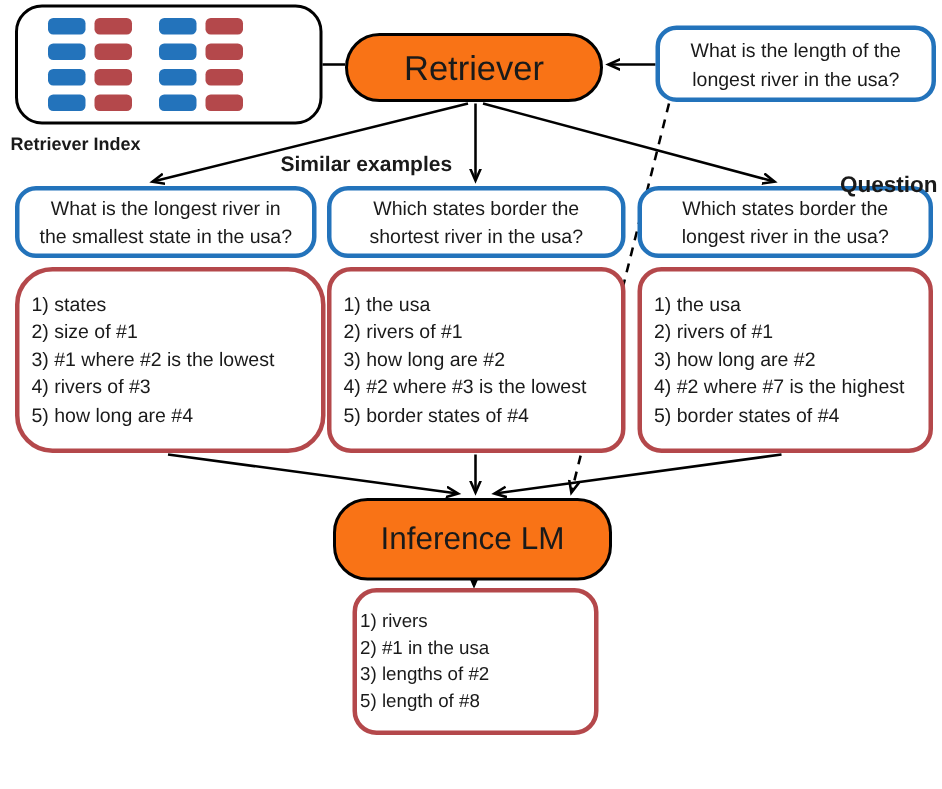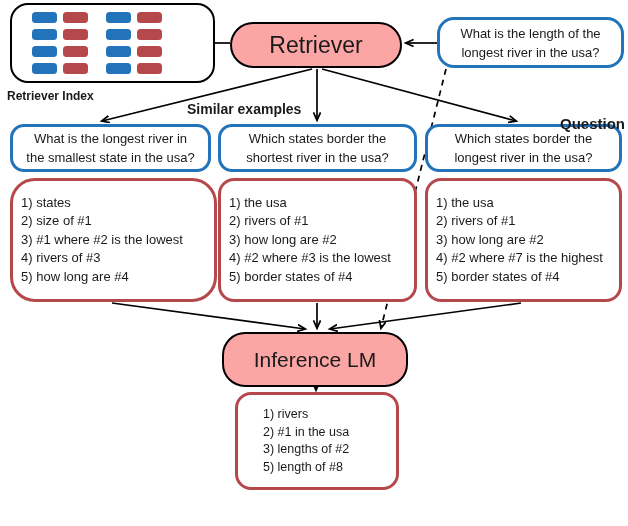--- a/index.html
+++ b/index.html
@@ -23,48 +23,48 @@
   .pill-grid .pill{width:25px;height:11px;border-radius:3.5px;}
 
   .label{position:absolute;font-weight:bold;z-index:3;white-space:nowrap;}
   .index-label{left:7px;top:89px;font-size:12px;}
   .similar-label{left:187px;top:101px;font-size:14px;}
   .question-label{left:438px;top:69px;width:187px;text-align:right;font-size:15px;margin-top:46px;}
 
   
   .node{
     position:absolute;box-sizing:border-box;border:2px solid #000;border-radius:23px;
-    background:#fca5a5;display:flex;align-items:center;justify-content:center;z-index:2;
+    background:#f97316;display:flex;align-items:center;justify-content:center;z-index:2;
   }
   .retriever{left:230px;top:22px;width:172px;height:46px;font-size:23px;}
   .inference{left:222px;top:332px;width:186px;height:55px;font-size:21px;}
 
   
   .qbox{
     position:absolute;box-sizing:border-box;border:3.5px solid var(--blue,#2373BB);
     border-radius:14px;background:#fff;z-index:2;
     display:flex;flex-direction:column;align-items:center;justify-content:center;
     font-size:13px;line-height:19px;text-align:center;white-space:nowrap;
   }
-  .question{left:437px;top:17px;width:187px;height:51px;border-radius:17px;}
+  .question{left:437px;top:17px;width:187px;height:51px;}
   .b1{left:10px;top:124px;width:201px;height:48px;}
   .b2{left:218px;top:124px;width:199px;height:48px;}
   .b3{left:425px;top:124px;width:197px;height:48px;}
 
   
   .stepbox{
     position:absolute;box-sizing:border-box;border:3.5px solid var(--red,#B4484B);
     border-radius:16px;background:#fff;z-index:2;
     display:flex;flex-direction:column;justify-content:center;
     font-size:13px;line-height:18.5px;padding-left:8px;padding-right:2px;white-space:nowrap;
   }
   .r1{left:10px;top:178px;width:207px;height:124px;border-radius:25px;}
   .r2{left:218px;top:178px;width:199px;height:124px;}
   .r3{left:425px;top:178px;width:197px;height:124px;}
-  .out{left:235px;top:392px;width:164px;height:98px;font-size:12.5px;line-height:17.5px;padding-left:25px;}
+  .out{left:235px;top:392px;width:164px;height:98px;font-size:12.5px;line-height:17.5px;padding-left:2px;}
 </style>
 </head>
 <body>
 
 <div class="canvas">
 
   <svg class="arrows" viewBox="0 0 628 526">
     <defs>
       <marker id="ah" markerUnits="userSpaceOnUse" markerWidth="11" markerHeight="10" refX="7.6" refY="4" orient="auto">
         <path d="M0,0.5 L8,4 L0,7.5" fill="none" stroke="#000" stroke-width="1.3"></path>

